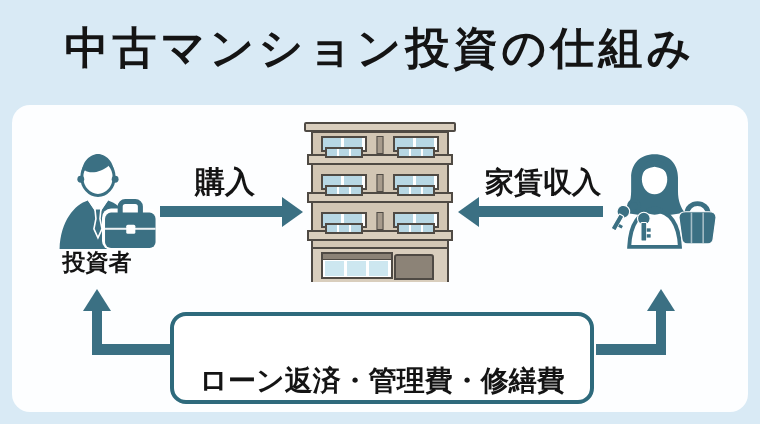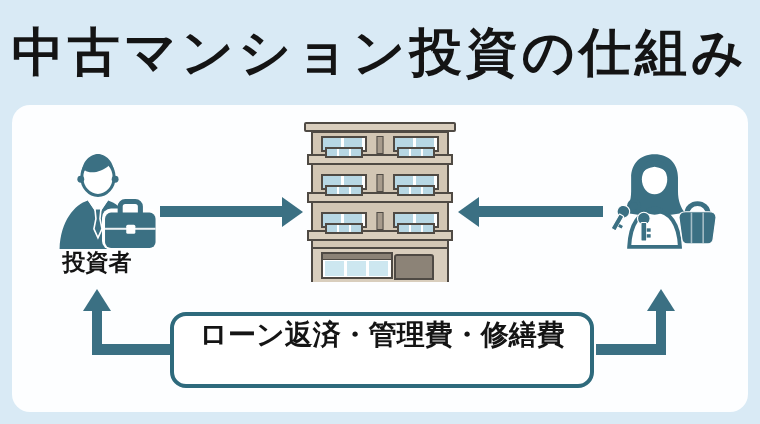--- a/index.html
+++ b/index.html
@@ -4,40 +4,40 @@
 <style>
   :root{
     --background:#d9eaf5; --panel:#fdfeff; --accent:#3b7083; --box-border:#2e6a7c;
     --text:#141414; --building-wall:#d2c6b4; --building-ledge:#d9cebd;
     --building-outline:#4f4a44; --window-glass:#b7d7e4; --garage:#8c8377;
   }
   html,body{margin:0;padding:0;}
   .stage{position:relative;width:760px;height:424px;background:var(--background,#d9eaf5);
          overflow:hidden;font-family:"Liberation Sans",sans-serif;color:var(--text,#141414);}
   .title{position:absolute;left:0;top:24px;width:760px;text-align:center;
-         font-size:52px;font-weight:900;letter-spacing:4px;line-height:1.1;}
+         font-size:44px;font-weight:900;letter-spacing:4px;line-height:1.1;}
   .panel{position:absolute;left:12px;top:105px;width:736px;height:307px;
          background:var(--panel,#fdfeff);border-radius:18px;z-index:1;}
   .actor-label{position:absolute;width:140px;text-align:center;font-size:23px;font-weight:800;z-index:4;}
   .flow-label{position:absolute;text-align:center;font-weight:800;z-index:4;}
 
   
   .shaft-h{position:absolute;height:11px;background:var(--accent,#3b7083);z-index:2;}
   .head-right{position:absolute;width:0;height:0;border-top:15px solid transparent;
               border-bottom:15px solid transparent;border-left:21px solid var(--accent,#3b7083);z-index:2;}
   .head-left{position:absolute;width:0;height:0;border-top:15px solid transparent;
              border-bottom:15px solid transparent;border-right:21px solid var(--accent,#3b7083);z-index:2;}
   
   .shaft-v{position:absolute;width:10px;background:var(--accent,#3b7083);z-index:2;}
   .head-up{position:absolute;width:0;height:0;border-left:14px solid transparent;
            border-right:14px solid transparent;border-bottom:22px solid var(--accent,#3b7083);z-index:2;}
 
-  .expense-box{position:absolute;left:170px;top:312px;width:424px;height:76px;
+  .expense-box{position:absolute;left:170px;top:312px;width:424px;height:92px;
                background:#fff;border:4px solid var(--box-border,#2e6a7c);border-radius:16px;
-               display:flex;align-items:flex-start;justify-content:center;z-index:3;box-sizing:border-box;}
+               display:flex;align-items:flex-end;justify-content:center;z-index:3;box-sizing:border-box;}
   .expense-box span{font-size:28px;font-weight:800;}
 
   
   .building{position:absolute;left:304px;top:120px;width:152px;height:164px;z-index:2;}
   .roof{position:absolute;left:0;top:2px;width:152px;height:10px;background:var(--building-ledge);
         border:2px solid var(--building-outline);border-radius:2px;box-sizing:border-box;}
   .bbody{position:absolute;left:7px;top:11px;width:138px;height:151px;background:var(--building-wall);
          border:2px solid var(--building-outline);box-sizing:border-box;}
   .floor{position:relative;height:38px;}
   .winrow{position:absolute;left:0;right:0;top:3px;height:17px;display:flex;
@@ -157,23 +157,25 @@
       <div class="ground">
         <div class="store">
           <div class="store-top"></div>
           <div class="store-glass"></div>
         </div>
         <div class="garage"></div>
       </div>
     </div>
   </div>
 
+  <div class="flow-label" style="left:155px;top:162px;width:140px;font-size:30px;">購入</div>
   <div class="shaft-h" style="left:160px;top:206px;width:123px;"></div>
   <div class="head-right" style="left:282px;top:197px;"></div>
 
+  <div class="flow-label" style="left:462px;top:163px;width:162px;font-size:29px;">家賃収入</div>
   <div class="head-left" style="left:458px;top:197px;"></div>
   <div class="shaft-h" style="left:478px;top:206px;width:125px;"></div>
 
   <div class="head-up" style="left:83px;top:289px;"></div>
   <div class="shaft-v" style="left:92px;top:309px;height:45px;"></div>
   <div class="shaft-h" style="left:92px;top:344px;width:82px;"></div>
 
   <div class="head-up" style="left:647px;top:289px;"></div>
   <div class="shaft-v" style="left:656px;top:309px;height:45px;"></div>
   <div class="shaft-h" style="left:596px;top:344px;width:70px;"></div>

